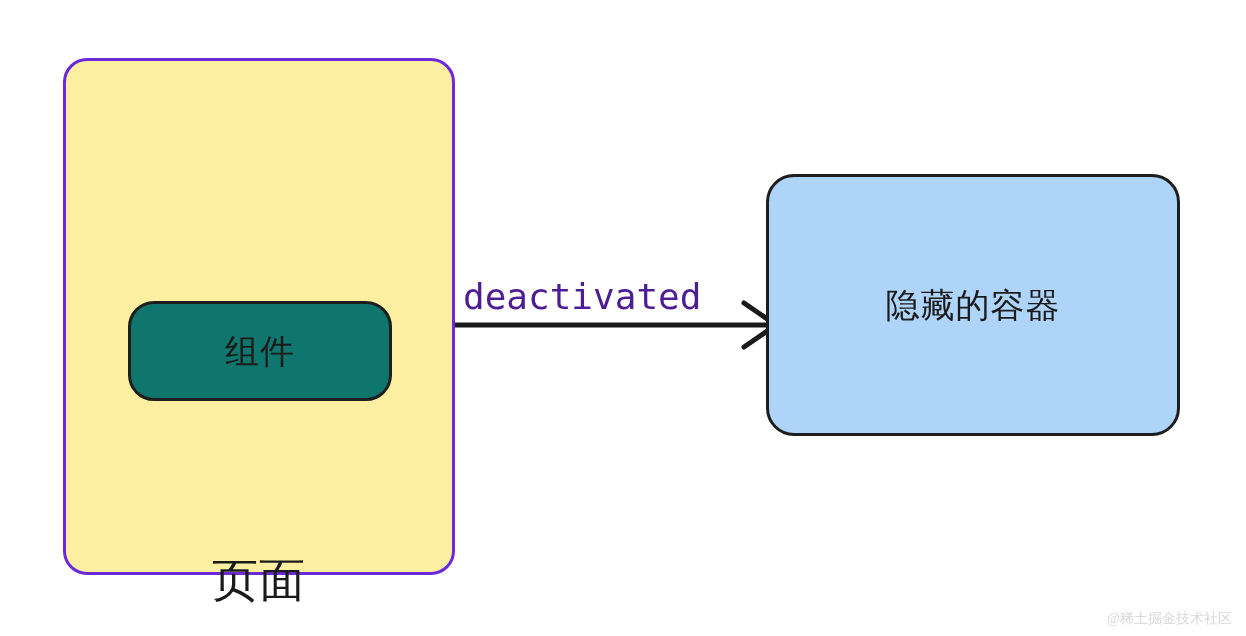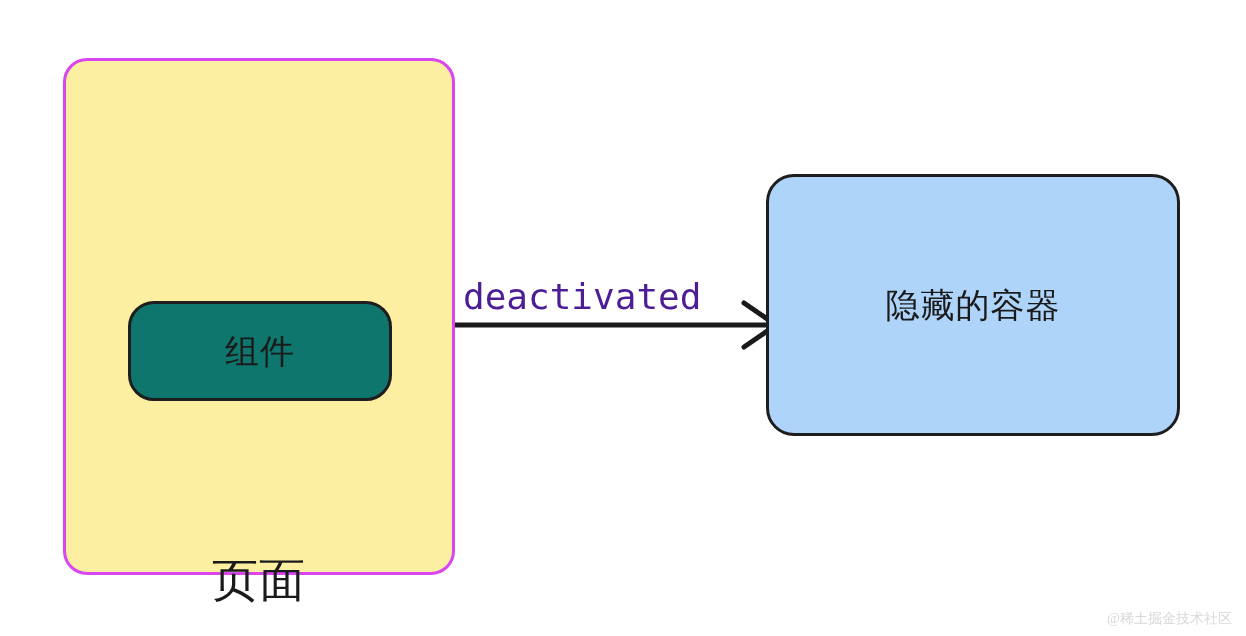--- a/index.html
+++ b/index.html
@@ -38,21 +38,21 @@
     white-space: nowrap;
   }
 
   
   #page-box {
     left: 63px;
     top: 58px;
     width: 392px;
     height: 517px;
     background: #fcefa1;
-    border: 3px solid #d946ef;
+    border: 3px solid #6d28d9;
     border-radius: 24px;
   }
   #page-title {
     position: absolute;
     left: 0;
     right: 0;
     top: 496px;
     text-align: center;
     font-size: 46px;
     letter-spacing: 1px;

